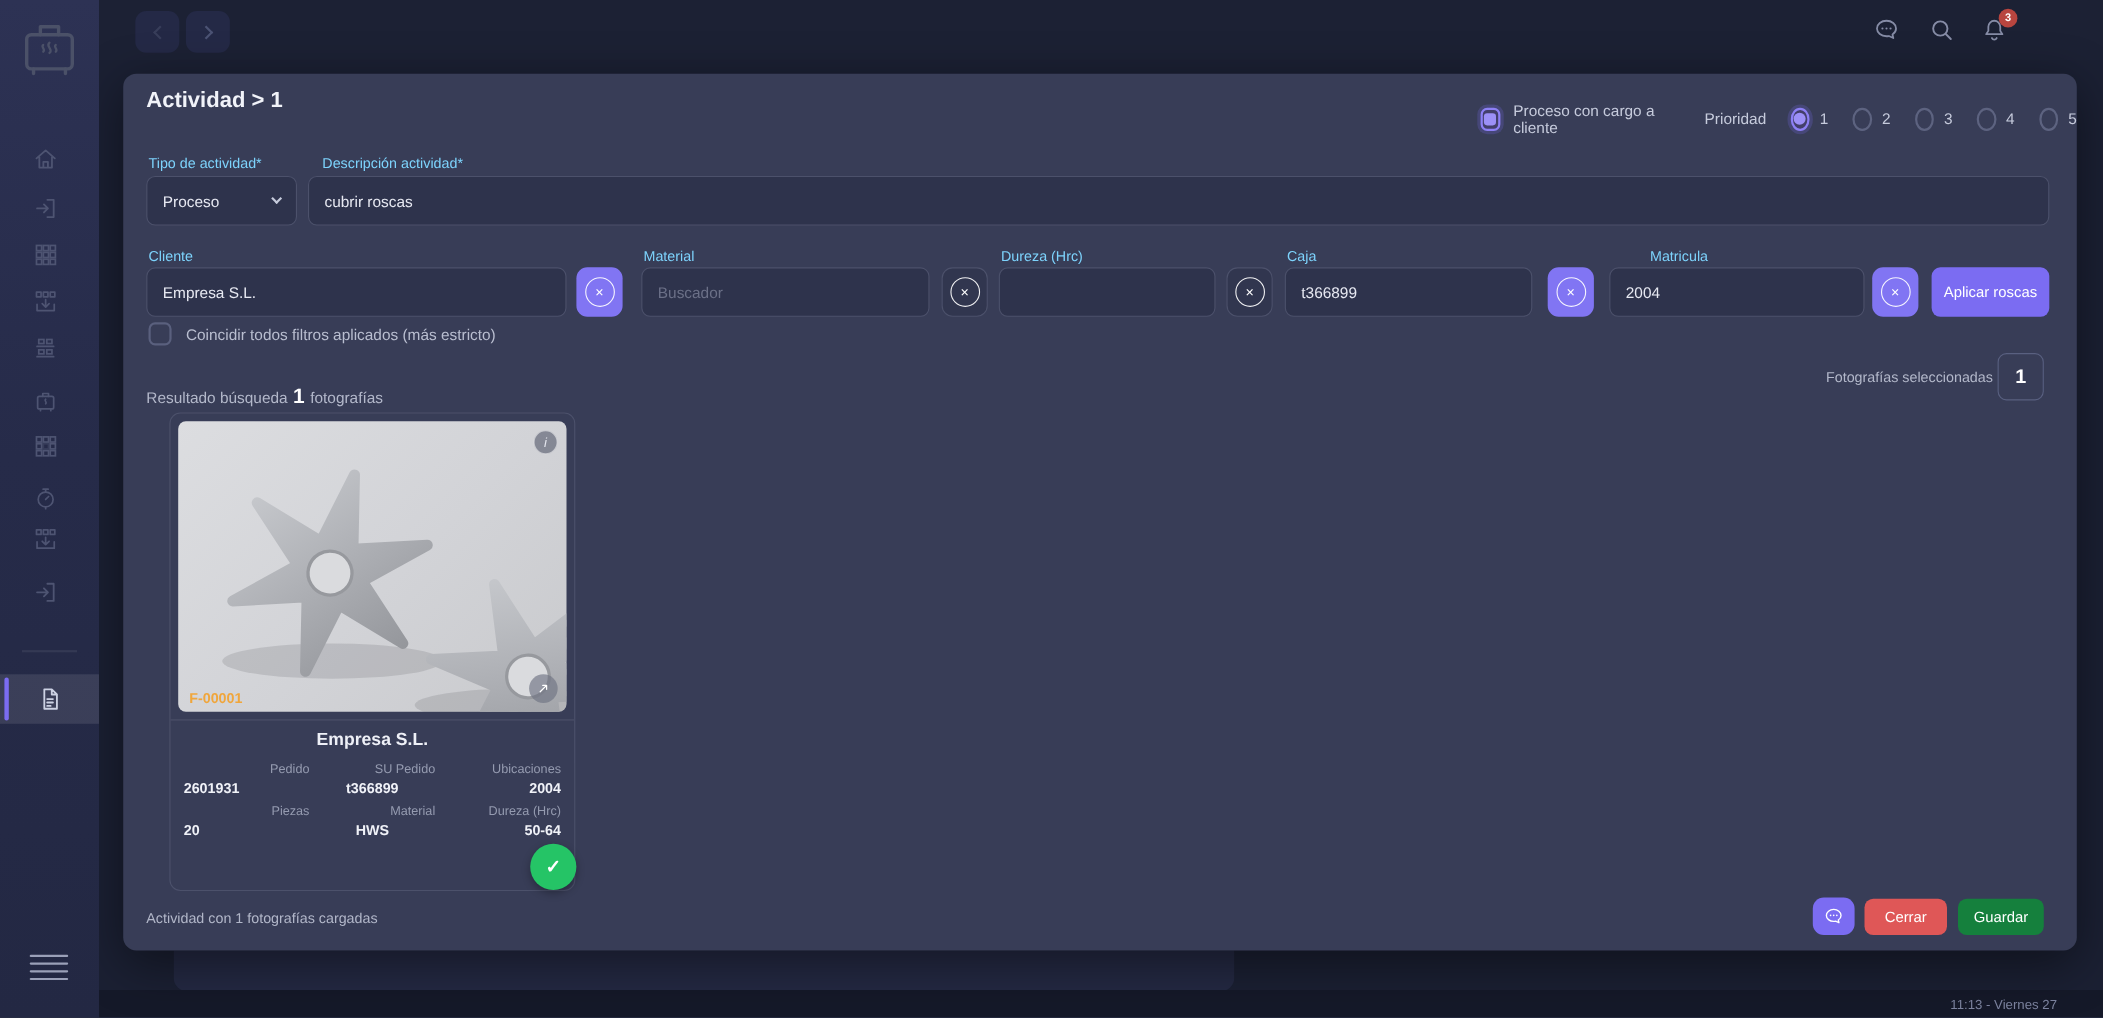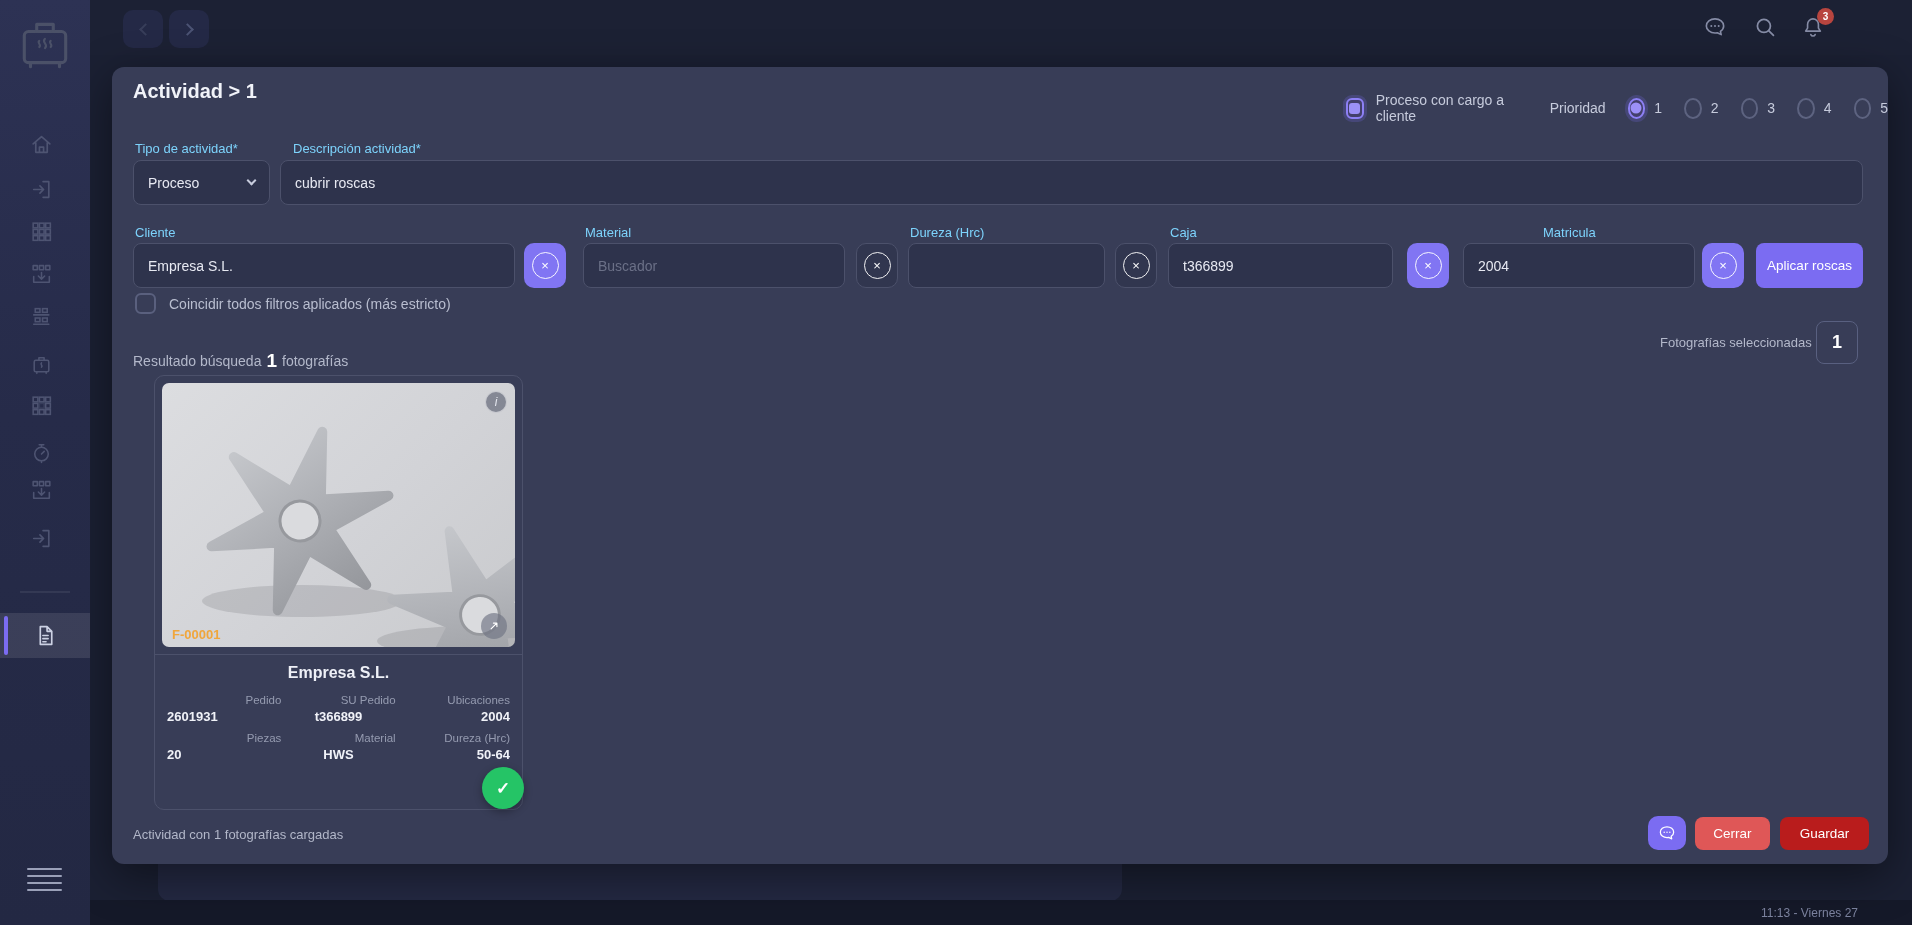--- a/index.html
+++ b/index.html
@@ -35,21 +35,21 @@
                display:flex; align-items:center; justify-content:center; }
   .sb-active .bar { position:absolute; left:4px; top:3px; bottom:3px; width:4px; border-radius:2px; background:#7b6cf2; }
   .sb-active svg { width:25px; height:25px; color:#ccd1e3; }
   .hamburger { left:27px; top:868px; width:35px; display:flex; flex-direction:column; gap:4.5px; }
   .hamburger i { display:block; height:2.4px; background:#9aa0b8; border-radius:2px; }
 
   
   .under-panel { left:158px; top:864px; width:964px; height:37px; background:#242943;
                  border-radius:0 0 12px 12px; }
   .bottom-strip { left:90px; top:900px; width:1822px; height:25px; background:#151929;
-                  display:flex; align-items:center; justify-content:flex-end; padding-right:54px;
+                  display:flex; align-items:center; justify-content:flex-end; padding-right:42px;
                   font-size:12px; color:#7d84a0; }
 
   
   .modal { left:112px; top:67px; width:1776px; height:797px; background:#383d57; border-radius:12px;
            box-shadow:0 12px 45px rgba(0,0,0,0.45); z-index:2; }
   .m-title { left:21px; top:13px; font-size:20px; font-weight:bold; color:#f1f3f9; }
 
   .charge-row { left:1234px; top:28px; height:26px; display:flex; align-items:center; }
   .checkbox { width:21px; height:21px; border-radius:6px; border:2px solid #8d80f5;
               box-shadow:0 0 0 3px rgba(124,108,242,0.22); background:#433f6b;
@@ -112,21 +112,21 @@
   .cell.c { text-align:center; } .cell.r { text-align:right; }
   .check-badge { position:absolute; left:327px; top:391px; width:42px; height:42px; border-radius:50%;
                  background:#25c466; color:#fff; font-size:17px; font-weight:bold;
                  display:flex; align-items:center; justify-content:center; box-shadow:0 3px 8px rgba(0,0,0,0.3); }
 
   
   .foot-status { left:21px; top:760px; font-size:13px; color:#b2b7c9; }
   .btn-chat { left:1536px; top:749px; width:38px; height:34px; border-radius:10px; background:#7b6cf2; }
   .btn-chat svg { width:20px; height:20px; }
   .btn-close { left:1583px; top:750px; width:75px; height:33px; background:#df5757; }
-  .btn-save  { left:1668px; top:750px; width:89px; height:33px; background:#b91c1c; }
+  .btn-save  { left:1668px; top:750px; width:78px; height:33px; background:#15803d; }
 </style>
 </head>
 <body>
 
 <div class="abs topbar" data-interactable="false">
   <div class="abs navbtn" style="left:33px; color:#383e5a;" data-interactable="true">
       <span class="chev left" data-interactable="false"></span>
     </div>
   <div class="abs navbtn" style="left:79px; color:#4c5374;" data-interactable="true">
       <span class="chev right" data-interactable="false"></span>
@@ -318,21 +318,21 @@
   <div class="clearbtn off" style="left:1003px;" data-interactable="true">
       <span class="circle-x" data-interactable="false">×</span>
     </div>
 
   <div class="flabel" style="left:1058px; top:158px;" data-interactable="false">Caja</div>
   <input class="field" style="left: 1056px; top: 176px; width: 225px;" data-interactable="true" value="t366899">
   <div class="clearbtn on" style="left:1295px;" data-interactable="true">
       <span class="circle-x" data-interactable="false">×</span>
     </div>
 
-  <div class="flabel" style="left:1431px; top:158px;" data-interactable="false">Matricula</div>
+  <div class="flabel" style="left:1388px; top:158px;" data-interactable="false">Matricula</div>
   <input class="field" style="left: 1351px; top: 176px; width: 232px;" data-interactable="true" value="2004">
   <div class="clearbtn on" style="left:1590px;" data-interactable="true">
       <span class="circle-x" data-interactable="false">×</span>
     </div>
 
   <button class="abs btn btn-apply" data-interactable="true">Aplicar roscas</button>
 
   <div class="abs strict-row" data-interactable="false">
     <div class="checkbox empty" data-interactable="true"></div>
     <span data-interactable="false">Coincidir todos filtros aplicados (más estricto)</span>

